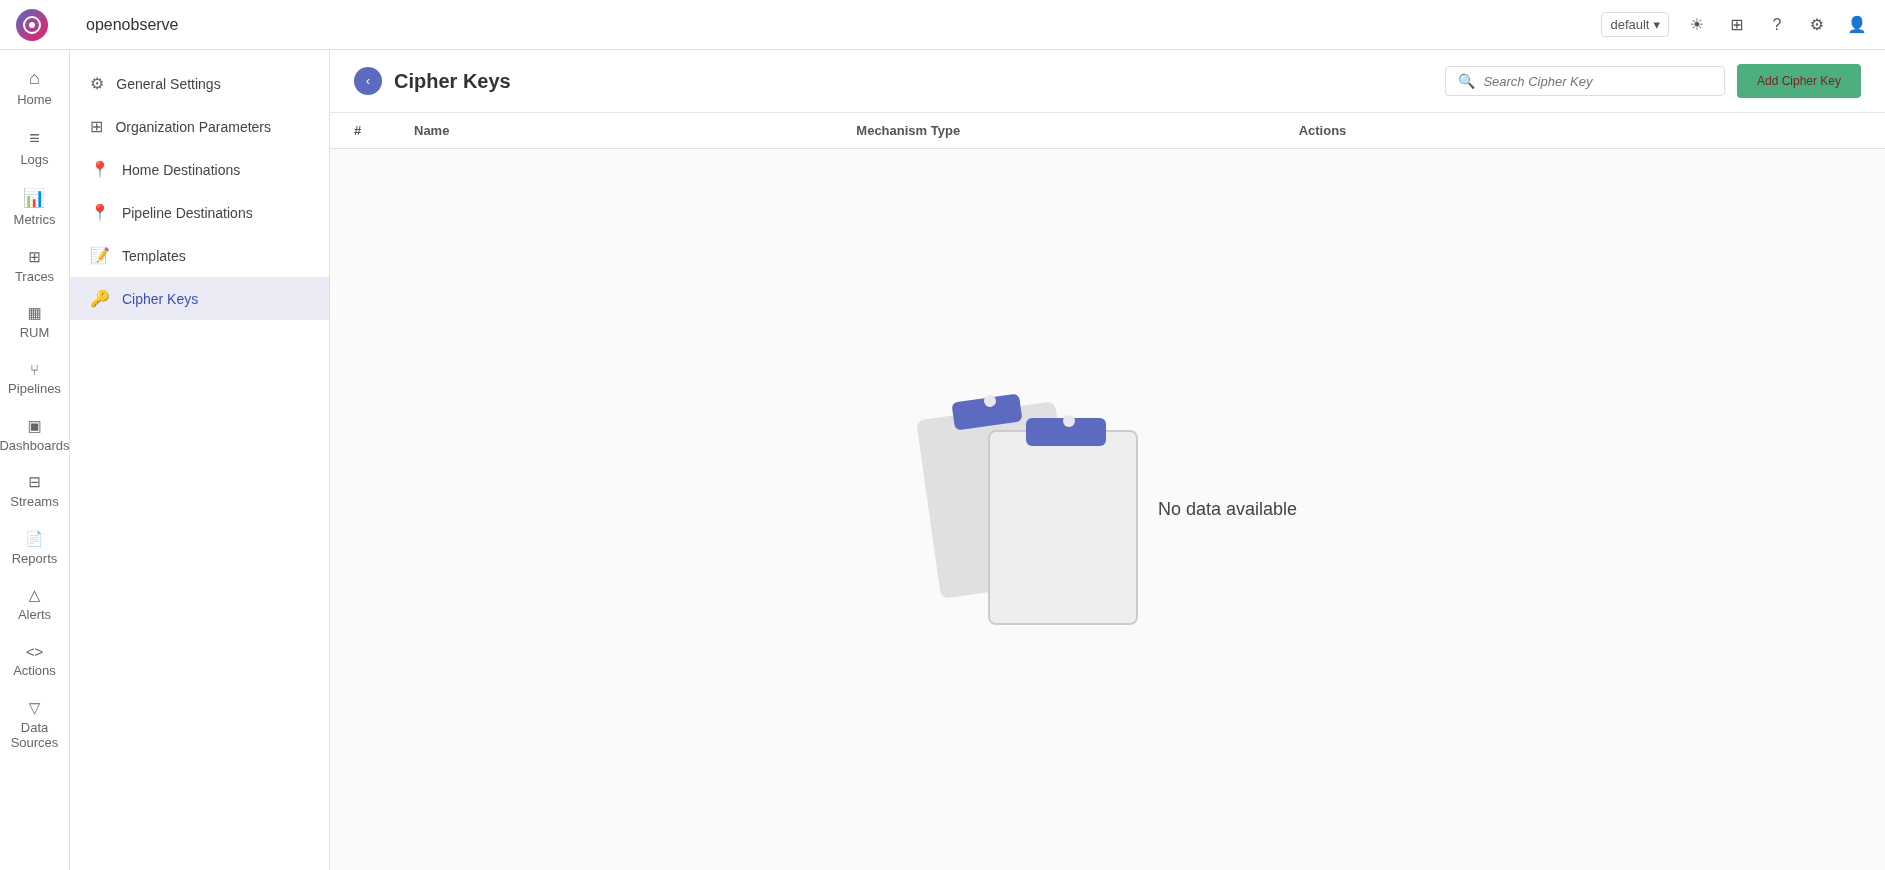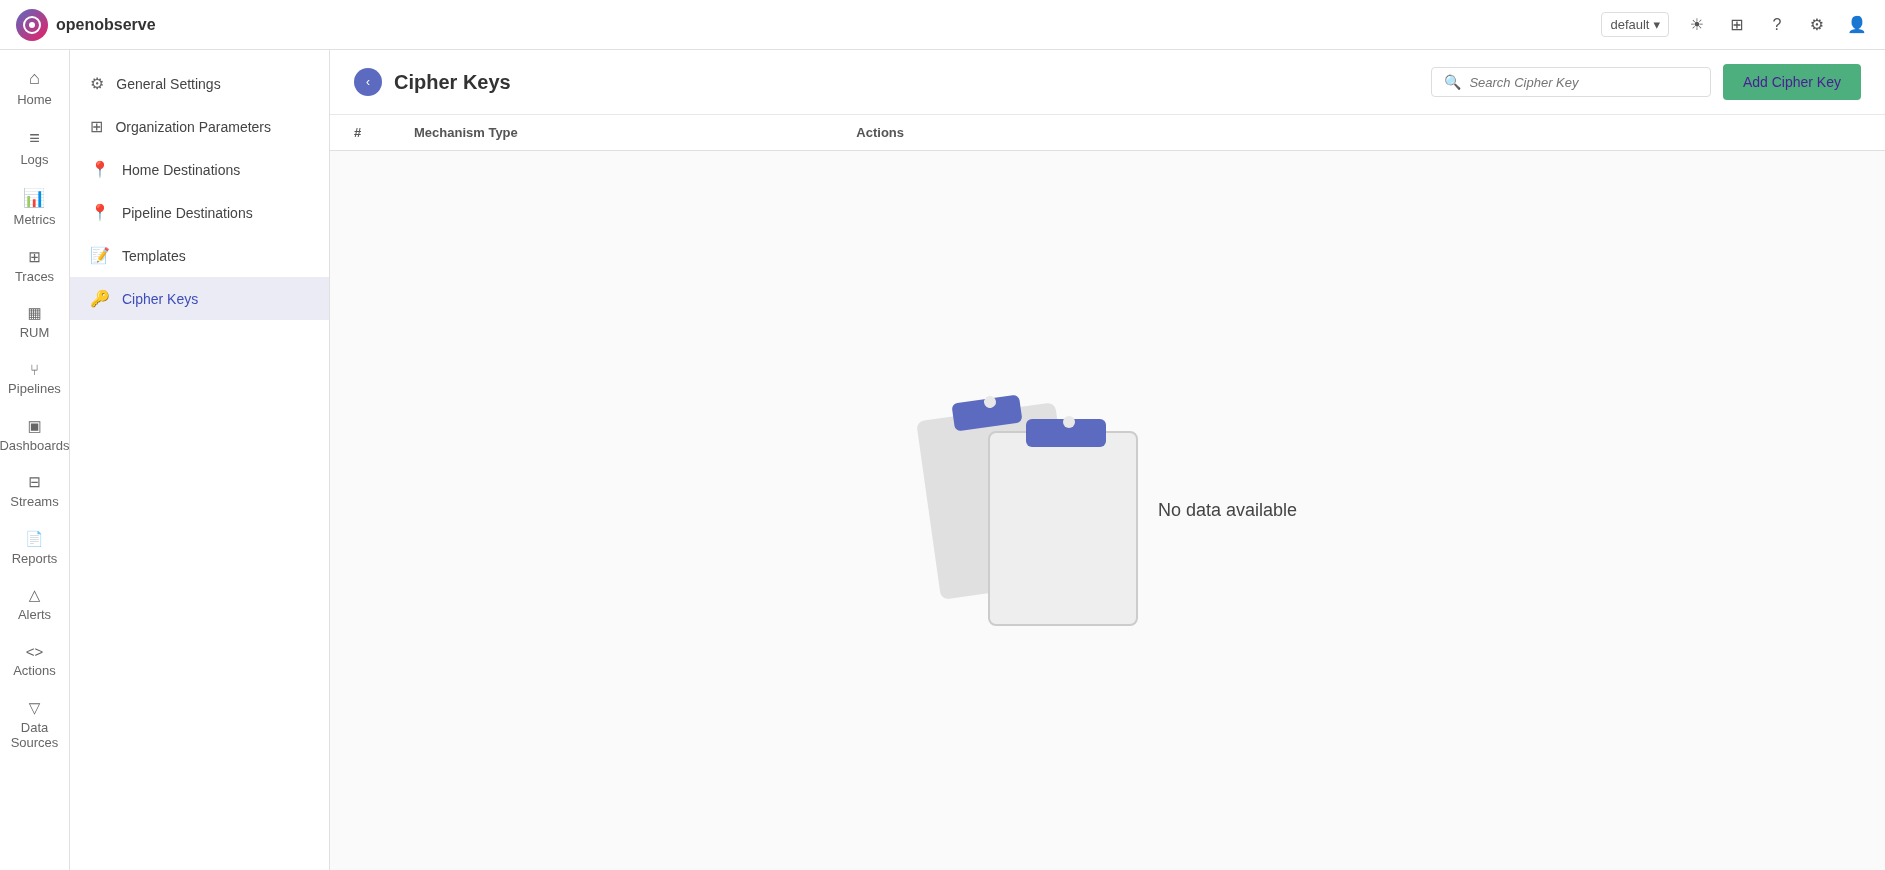--- a/index.html
+++ b/index.html
@@ -16,21 +16,21 @@
       justify-content: space-between;
       z-index: 10;
     }
     .topbar-left { display: flex; align-items: center; gap: 8px; }
     .logo-circle {
       width: 32px; height: 32px;
       background: linear-gradient(135deg, #5c6bc0 0%, #e91e63 100%);
       border-radius: 50%;
       display: flex; align-items: center; justify-content: center;
     }
-    .logo-text { font-size: 16px; font-weight: 700; color: #333; }
+    .logo-text { font-size: 16px; font-weight: 400; color: #333; margin-left: 30px; }
     .topbar-right { display: flex; align-items: center; gap: 16px; }
     .org-selector {
       display: flex; align-items: center; gap: 4px;
       font-size: 13px; color: #555; cursor: pointer;
       border: 1px solid #ddd; padding: 4px 8px; border-radius: 4px;
     }
     .topbar-icon { width: 24px; height: 24px; display: flex; align-items: center; justify-content: center; cursor: pointer; color: #555; font-size: 16px; }
 
     
     .main-layout { display: flex; flex: 1; overflow: hidden; }
@@ -107,25 +107,25 @@
     }
     .search-wrapper input {
       border: none; outline: none; font-size: 13px; color: #555; width: 100%;
       background: transparent;
       font-style: italic;
     }
     .search-icon-s { color: #999; font-size: 14px; }
 
     .add-btn {
       background: #4caf7d;
-      color: #4c1d95;
+      color: #7f1d1d;
       border: none;
       padding: 10px 20px;
       border-radius: 4px;
-      font-size: 14px;
+      font-size: 12px;
       font-weight: 500;
       cursor: pointer;
       white-space: nowrap;
     }
 
     
     .table-header {
       display: grid;
       grid-template-columns: 60px 1fr 1fr 1fr 120px;
       padding: 10px 24px;
@@ -331,20 +331,21 @@
       <h1 class="page-title">Cipher Keys</h1>
       <div class="search-wrapper">
         <span class="search-icon-s">🔍</span>
         <input type="text" placeholder="Search Cipher Key" style="">
       </div>
       <button class="add-btn">Add Cipher Key</button>
     </div>
 
     <div class="table-header">
       <span>#</span>
+      <span>Name</span>
       <span>Mechanism Type</span>
       <span>Actions</span>
     </div>
 
     <div class="empty-state">
       <div class="clipboard-illustration">
 
         <div class="clip-back"></div>
         <div class="clip-back-top"></div>
         <div class="clip-back-circle"></div>

